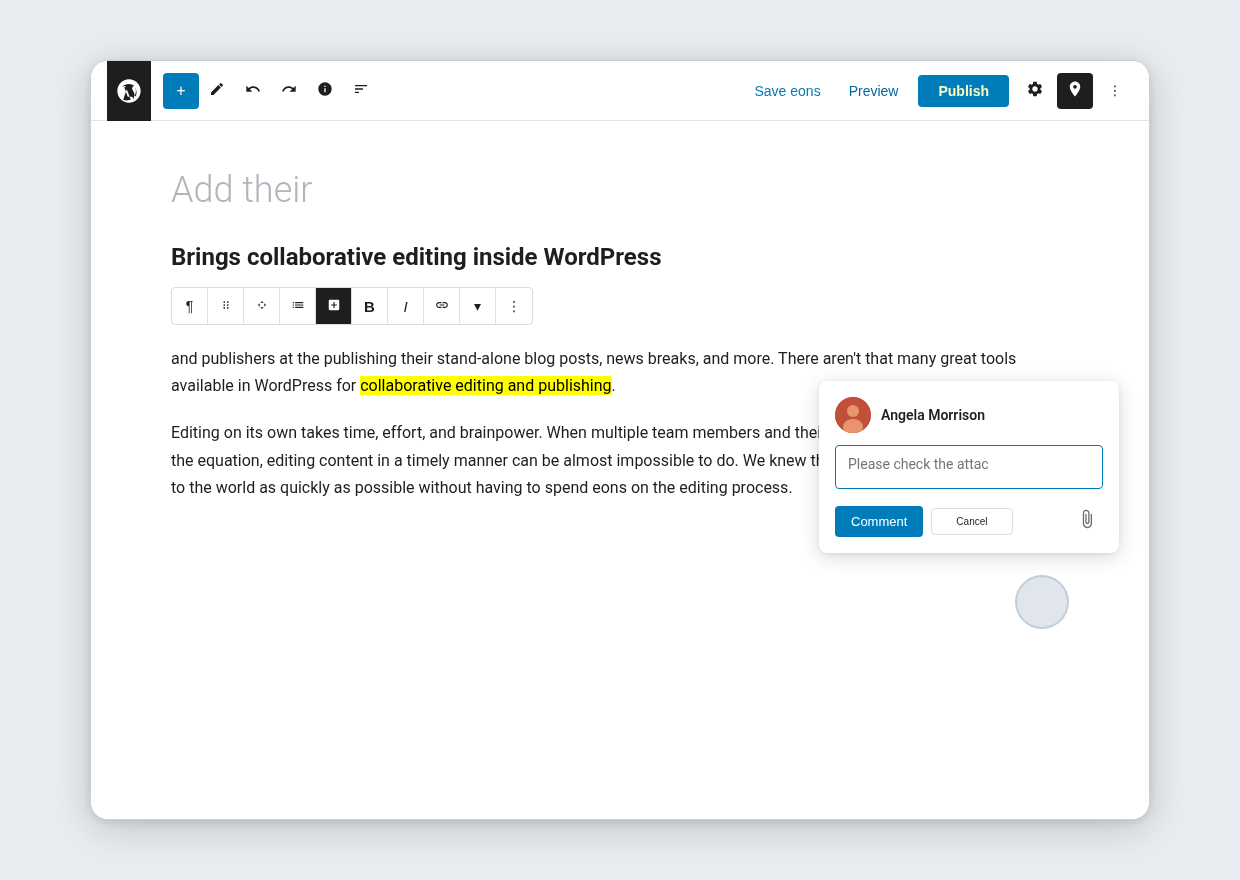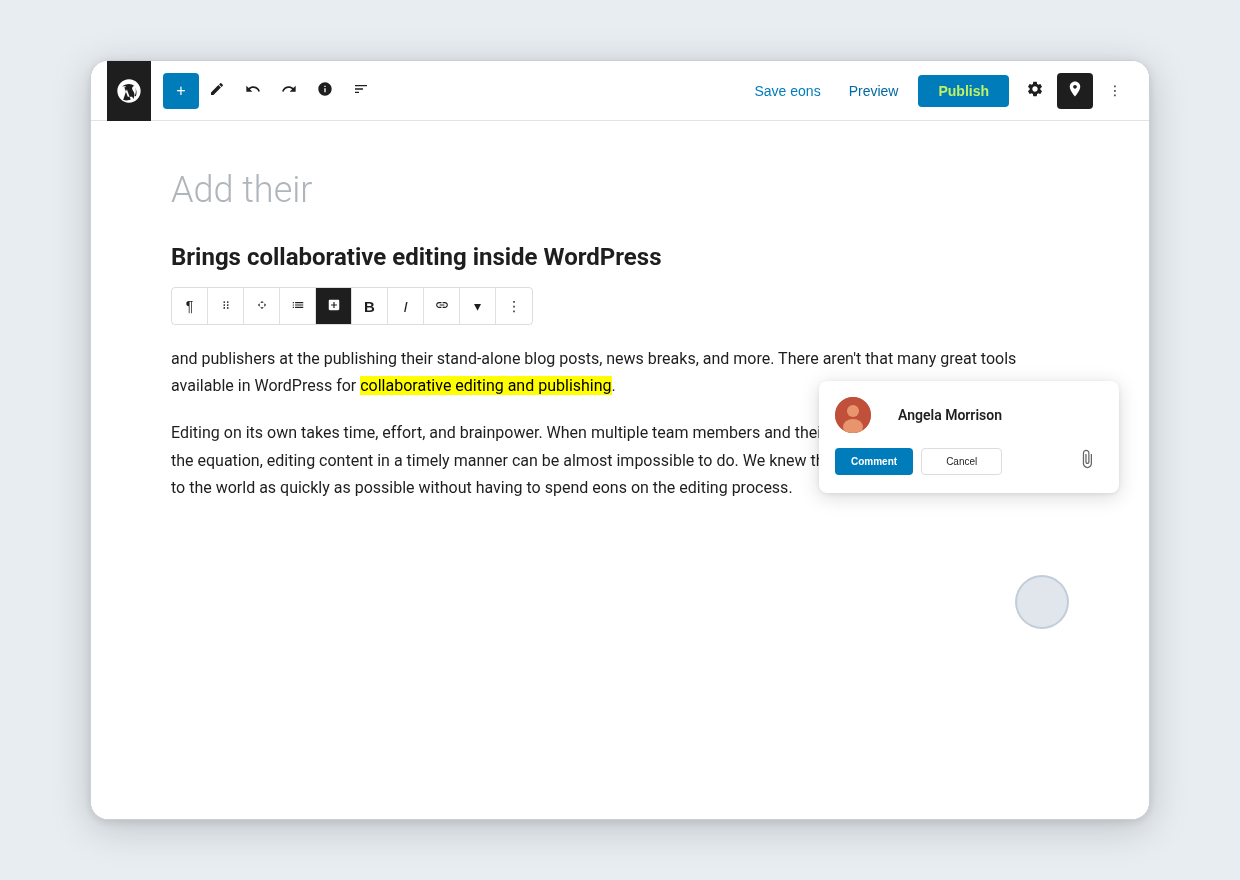--- a/index.html
+++ b/index.html
@@ -95,21 +95,21 @@
       color: #0369a1;
       font-size: 14px;
       font-weight: 500;
       padding: 8px 12px;
       cursor: pointer;
       border-radius: 4px;
     }
 
     .publish-btn {
       background: #007cba;
-      color: #bef264;
+      color: #fef9c3;
       border: none;
       border-radius: 4px;
       padding: 8px 20px;
       font-size: 14px;
       font-weight: 600;
       cursor: pointer;
       margin: 0 4px;
     }
 
     .icon-btn {
@@ -223,21 +223,21 @@
       background: #fff;
       border-radius: 8px;
       box-shadow: 0 4px 20px rgba(0,0,0,0.15), 0 1px 4px rgba(0,0,0,0.08);
       padding: 16px;
       z-index: 100;
     }
 
     .comment-user {
       display: flex;
       align-items: center;
-      gap: 27px;
+      gap: 10px;
       margin-bottom: 12px;
     }
 
     .comment-avatar {
       width: 36px;
       height: 36px;
       border-radius: 50%;
       background: #c0503a;
       display: flex;
       align-items: center;
@@ -274,22 +274,22 @@
       align-items: center;
       gap: 8px;
     }
 
     .comment-submit-btn {
       background: #007cba;
       color: #fff;
       border: none;
       border-radius: 4px;
       padding: 8px 16px;
-      font-size: 10px;
-      font-weight: 700;
+      font-size: 13px;
+      font-weight: 400;
       cursor: pointer;
     }
 
     .comment-cancel-btn {
       background: transparent;
       color: #1e1e1e;
       border: 1.5px solid #ddd;
       border-radius: 4px;
       padding: 7px 24px;
       font-size: 10px;
@@ -487,20 +487,21 @@
         <div class="comment-avatar">
 
           <svg width="36" height="36" viewBox="0 0 36 36">
             <circle cx="18" cy="18" r="18" fill="#c0503a"></circle>
             <circle cx="18" cy="14" r="6" fill="#e8956d"></circle>
             <ellipse cx="18" cy="30" rx="10" ry="8" fill="#e8956d"></ellipse>
           </svg>
         </div>
         <span class="comment-username">Angela Morrison</span>
       </div>
+      <textarea class="comment-textarea" placeholder="Please check the attac" style=""></textarea>
       <div class="comment-actions">
         <button class="comment-submit-btn">Comment</button>
         <button class="comment-cancel-btn">Cancel</button>
         <button class="comment-attach-btn">
           <span>
             <svg width="20" height="20" viewBox="0 0 24 24" fill="#666">
                 <path d="M16.5 6v11.5c0 2.21-1.79 4-4 4s-4-1.79-4-4V5c0-1.38 1.12-2.5 2.5-2.5s2.5 1.12 2.5 2.5v10.5c0 .55-.45 1-1 1s-1-.45-1-1V6H10v9.5c0 1.38 1.12 2.5 2.5 2.5s2.5-1.12 2.5-2.5V5c0-2.21-1.79-4-4-4S7 2.79 7 5v12.5c0 3.04 2.46 5.5 5.5 5.5s5.5-2.46 5.5-5.5V6h-1.5z"></path>
               </svg>
           </span>
         </button>

